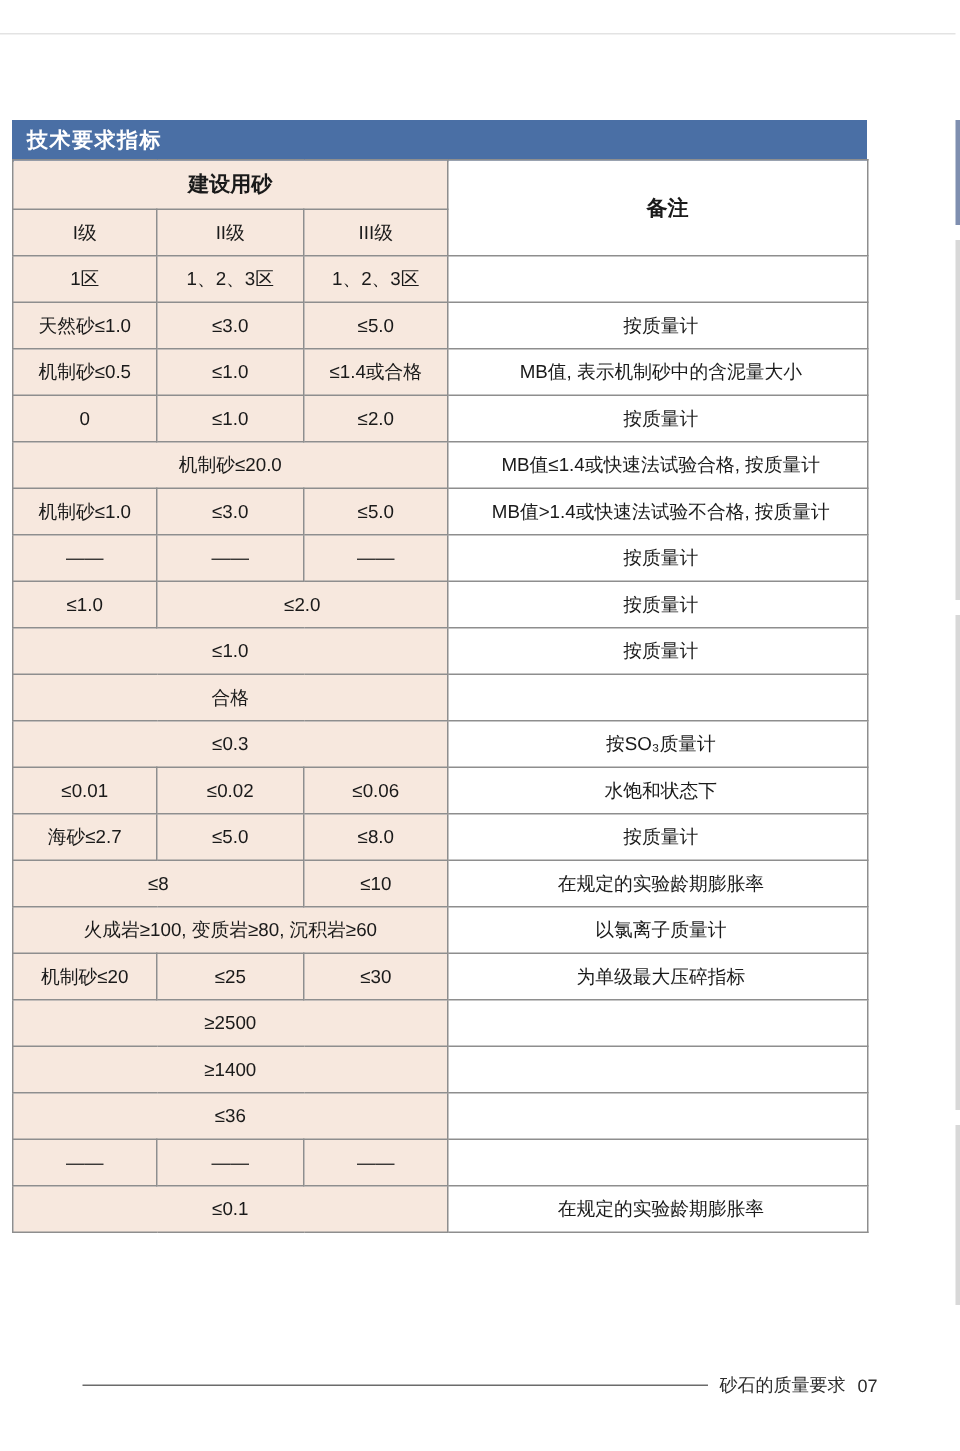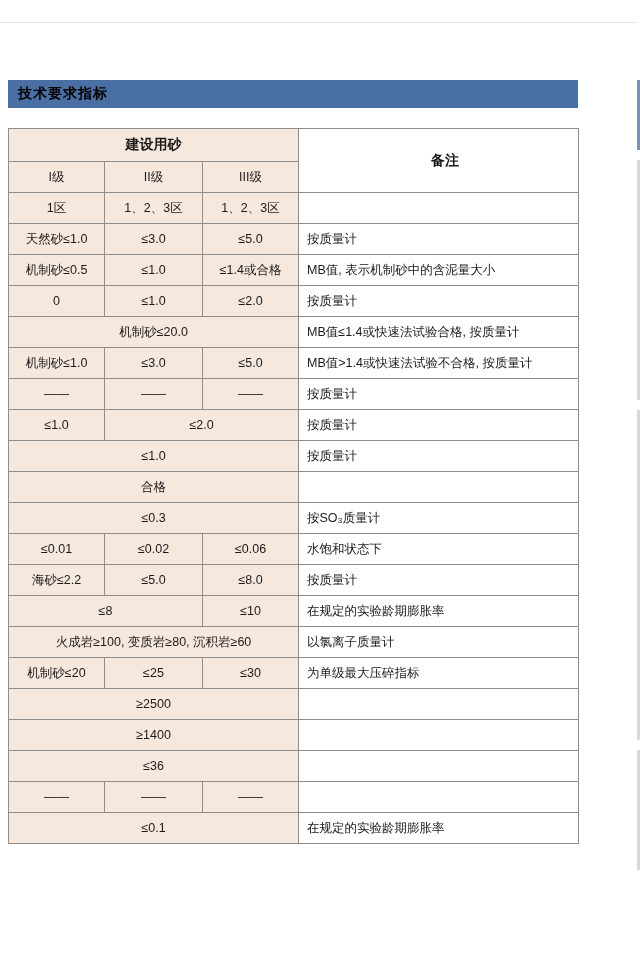--- a/index.html
+++ b/index.html
@@ -41,52 +41,52 @@
     background: #e3e3e3;
   }
 
   .title-bar {
     position: absolute;
     left: 8px;
     top: 80px;
     width: 570px;
     height: 28px;
     background: #4a6fa5;
-    color: #000000;
+    color: #ffffff;
     font-size: 14px;
     font-weight: bold;
     letter-spacing: 1px;
     display: flex;
     align-items: center;
     padding-left: 10px;
     box-sizing: border-box;
   }
 
   table.main {
     position: absolute;
     left: 8px;
-    top: 128px;
+    top: 106px;
     width: 570px;
     border-collapse: collapse;
     table-layout: fixed;
   }
   table.main td, table.main th {
     border: 1px solid #8e8e8e;
     font-size: 12.5px;
     color: #1a1a1a;
     text-align: center;
     vertical-align: middle;
     padding: 0 4px;
     height: 30px;
     font-weight: normal;
     background: #f7e8de;
   }
   table.main td.note, table.main th.note {
     background: #ffffff;
-    text-align: left;
+    text-align: center;
     padding-left: 8px;
   }
   table.main th.hdr {
     font-size: 14px;
     font-weight: bold;
     height: 32px;
   }
   table.main th.hdr.note {
     text-align: center;
     padding-left: 17px;
@@ -223,21 +223,21 @@
       </tr>
 
       <tr>
         <td>≤0.01</td>
         <td>≤0.02</td>
         <td>≤0.06</td>
         <td class="note">水饱和状态下</td>
       </tr>
 
       <tr>
-        <td>海砂≤2.2</td>
+        <td>海砂≤2.7</td>
         <td>≤5.0</td>
         <td>≤8.0</td>
         <td class="note">按质量计</td>
       </tr>
 
       <tr>
         <td colspan="2">≤8</td>
         <td>≤10</td>
         <td class="note">在规定的实验龄期膨胀率</td>
       </tr>
@@ -277,14 +277,19 @@
       </tr>
 
       <tr>
         <td colspan="3">≤0.1</td>
         <td class="note">在规定的实验龄期膨胀率</td>
       </tr>
 
     </tbody>
   </table>
 
+  <div class="footer">
+    <div class="rule"></div>
+    <div class="ftext">砂石的质量要求</div>
+    <div class="fpage">07</div>
+  </div>
 
 </div>
 
 </body></html>

